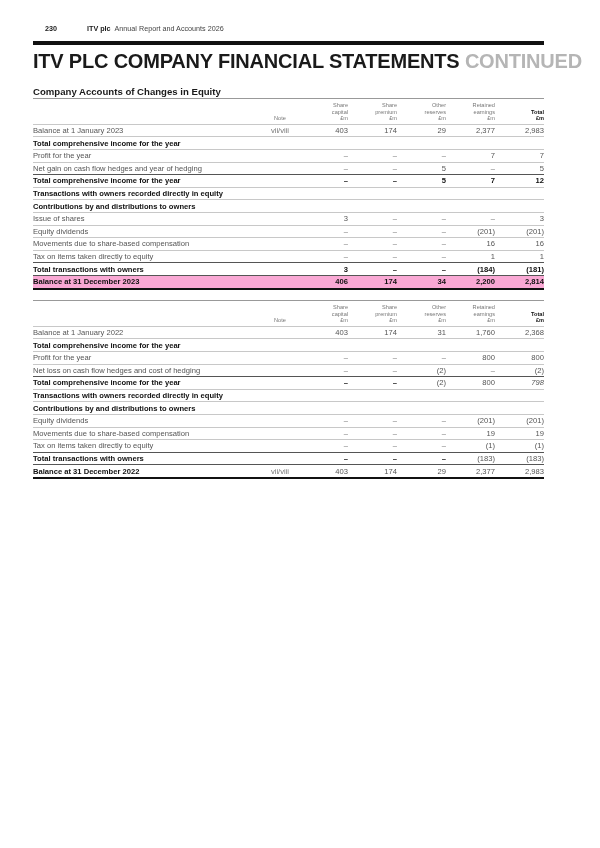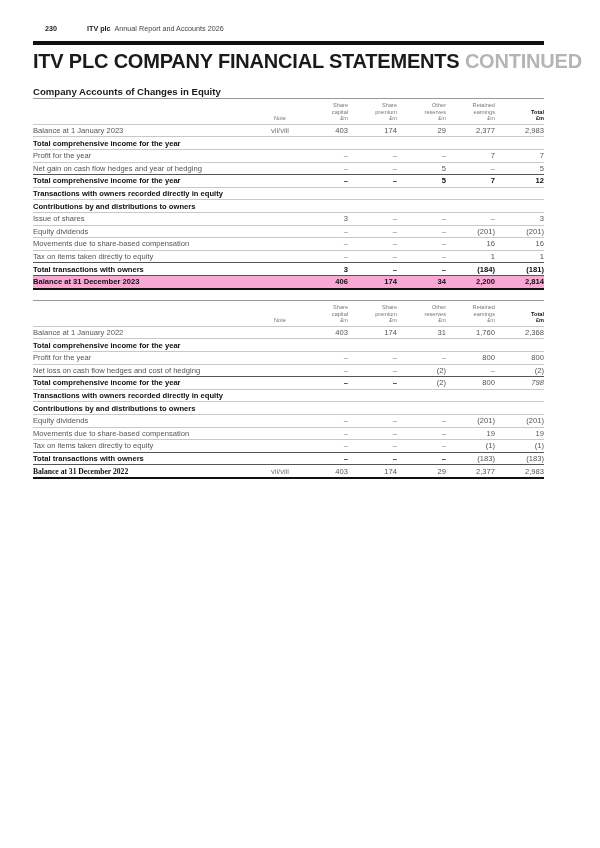--- a/index.html
+++ b/index.html
@@ -285,21 +285,21 @@
       <tr class="row bold strong-top">
         <td class="lbl">Total transactions with owners</td>
         <td class="note" style="font-weight: normal; color: rgb(119, 119, 119);"></td>
         <td class="num" style="font-weight: bold; color: rgb(17, 17, 17);">–</td>
         <td class="num" style="font-weight: bold; color: rgb(17, 17, 17);">–</td>
         <td class="num" style="font-weight: bold; color: rgb(17, 17, 17);">–</td>
         <td class="num" style="font-weight: normal; color: rgb(85, 85, 85);">(183)</td>
         <td class="num" style="font-weight: normal; color: rgb(85, 85, 85);">(183)</td>
       </tr>
       <tr class="row final strong-top">
-        <td class="lbl" style="font-weight: bold; color: rgb(17, 17, 17); font-family: Liberation Serif, serif;">Balance at 31 December 2022</td>
+        <td class="lbl" style="font-weight: bold; color: rgb(17, 17, 17);">Balance at 31 December 2022</td>
         <td class="note" style="font-weight: normal; color: rgb(119, 119, 119);">vii/viii</td>
         <td class="num">403</td>
         <td class="num">174</td>
         <td class="num">29</td>
         <td class="num">2,377</td>
         <td class="num">2,983</td>
       </tr>
     </tbody>
 </table>
 

